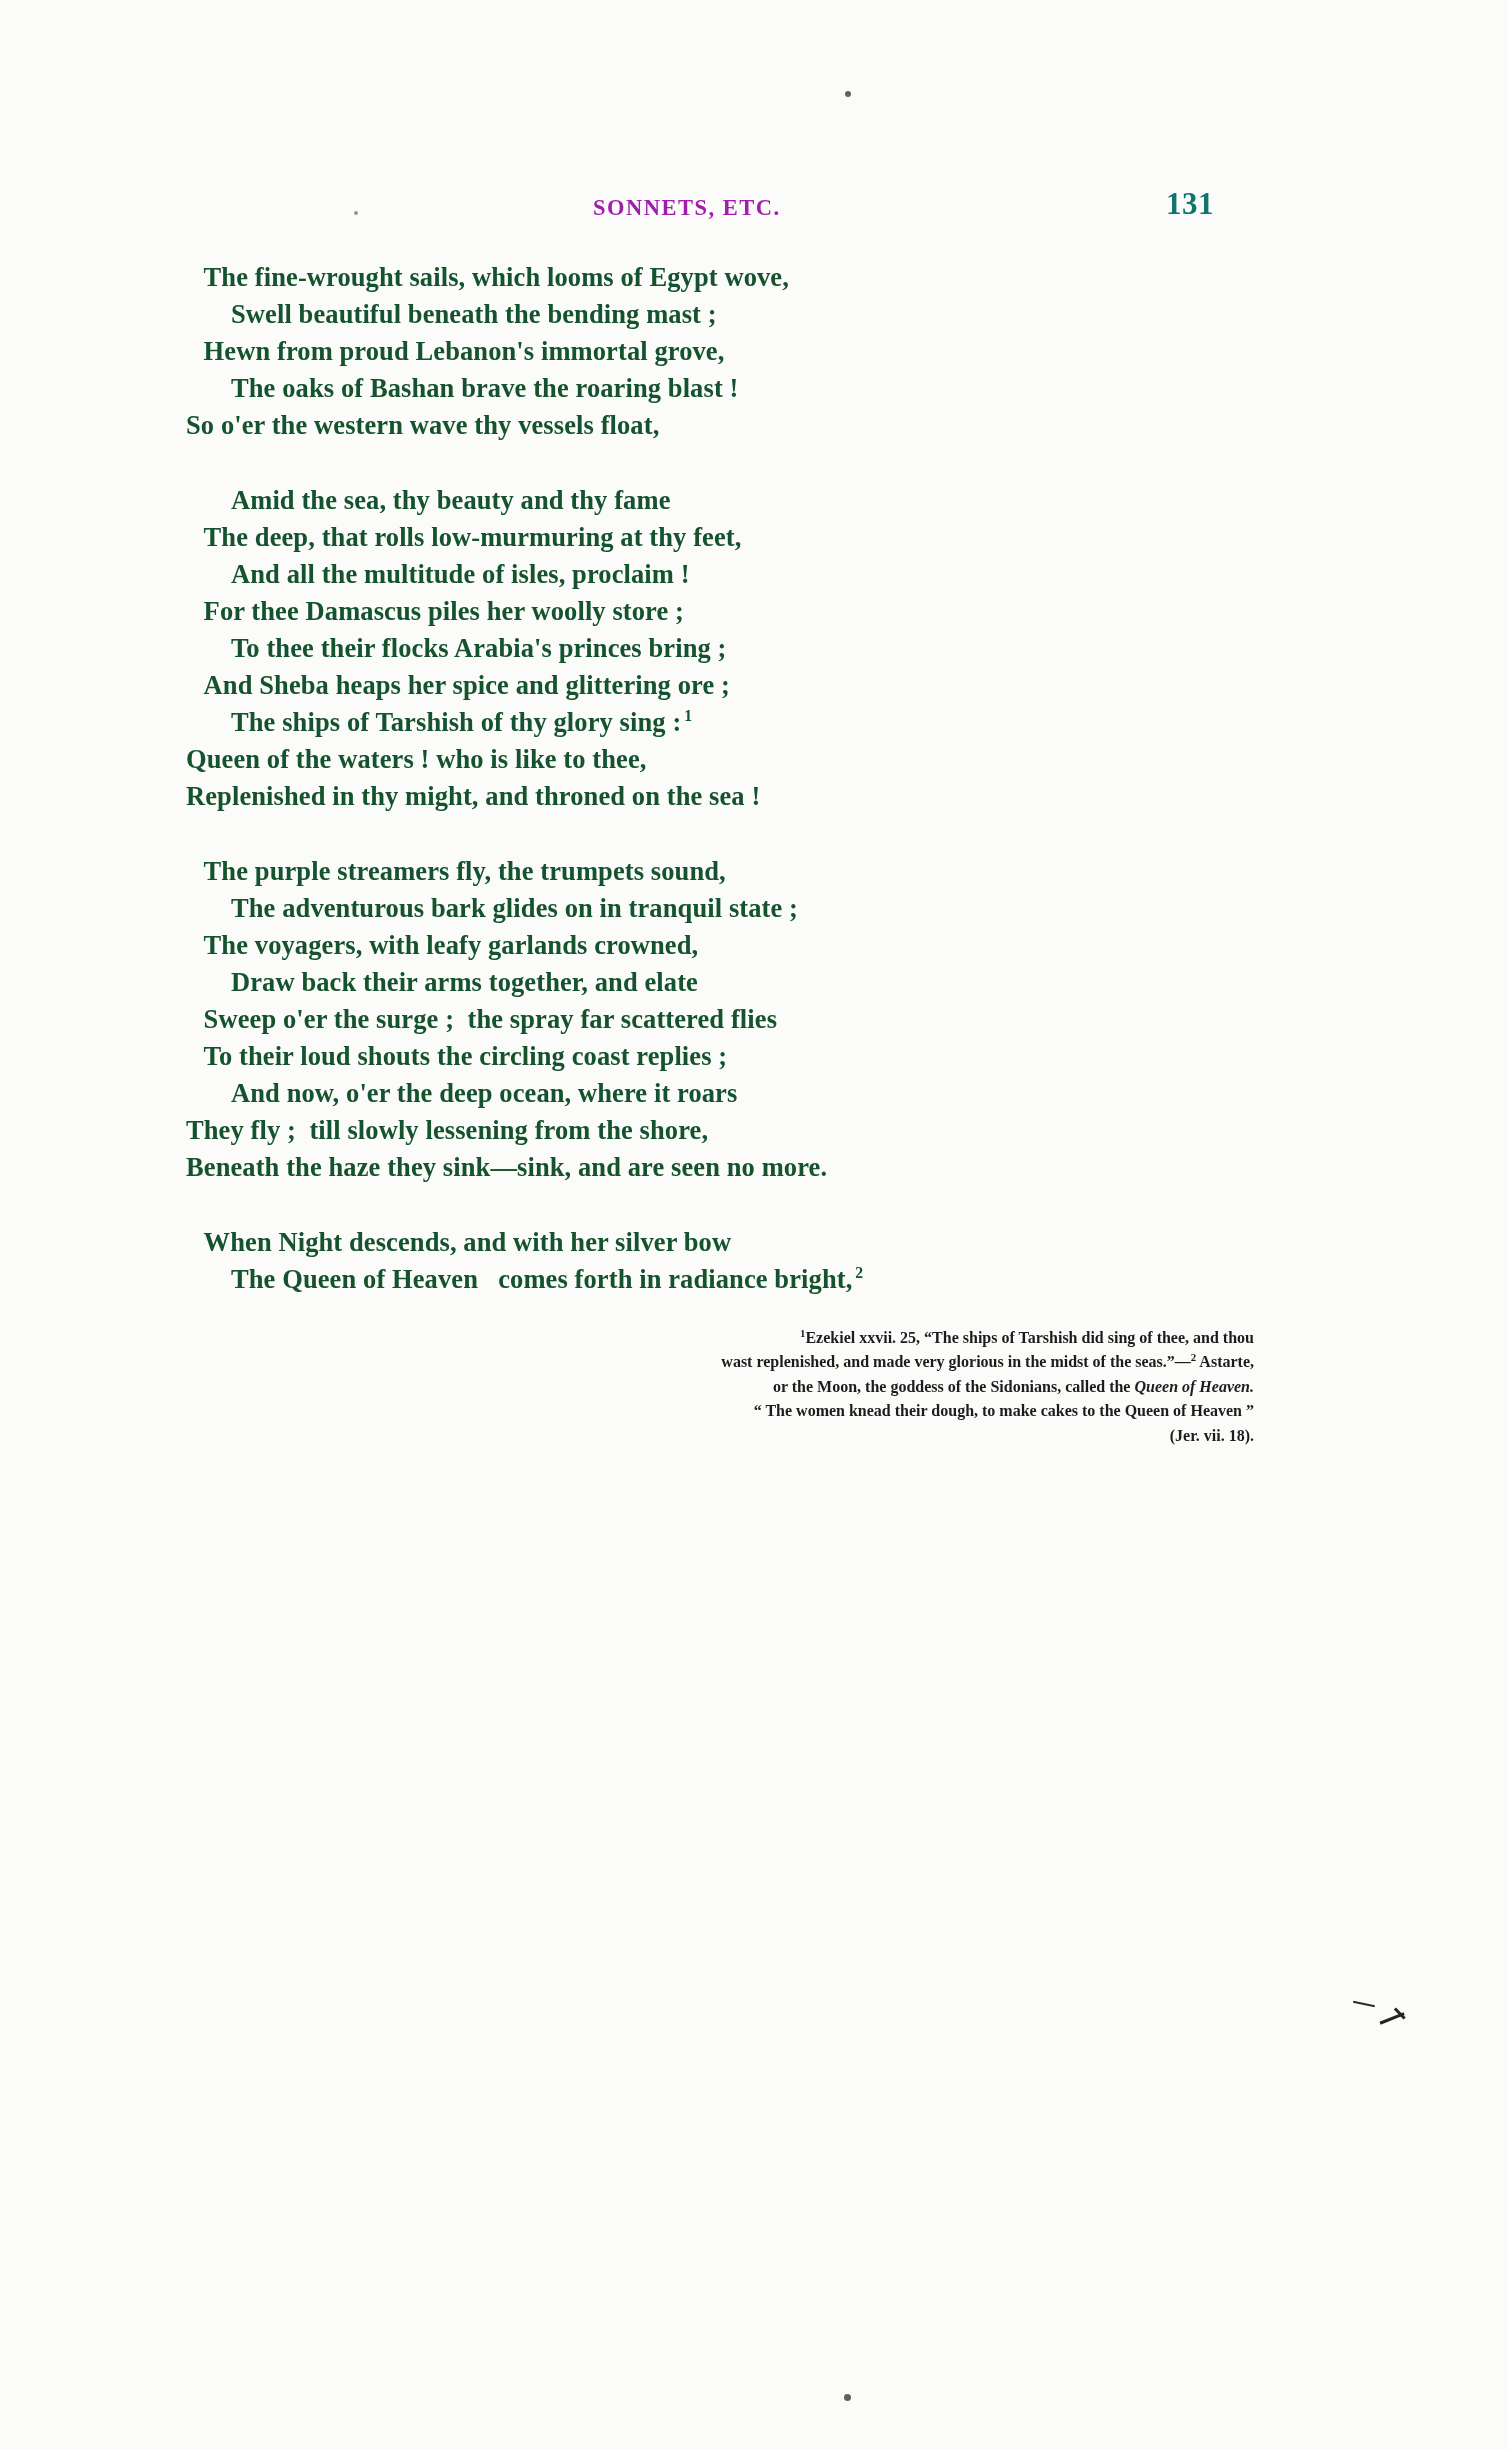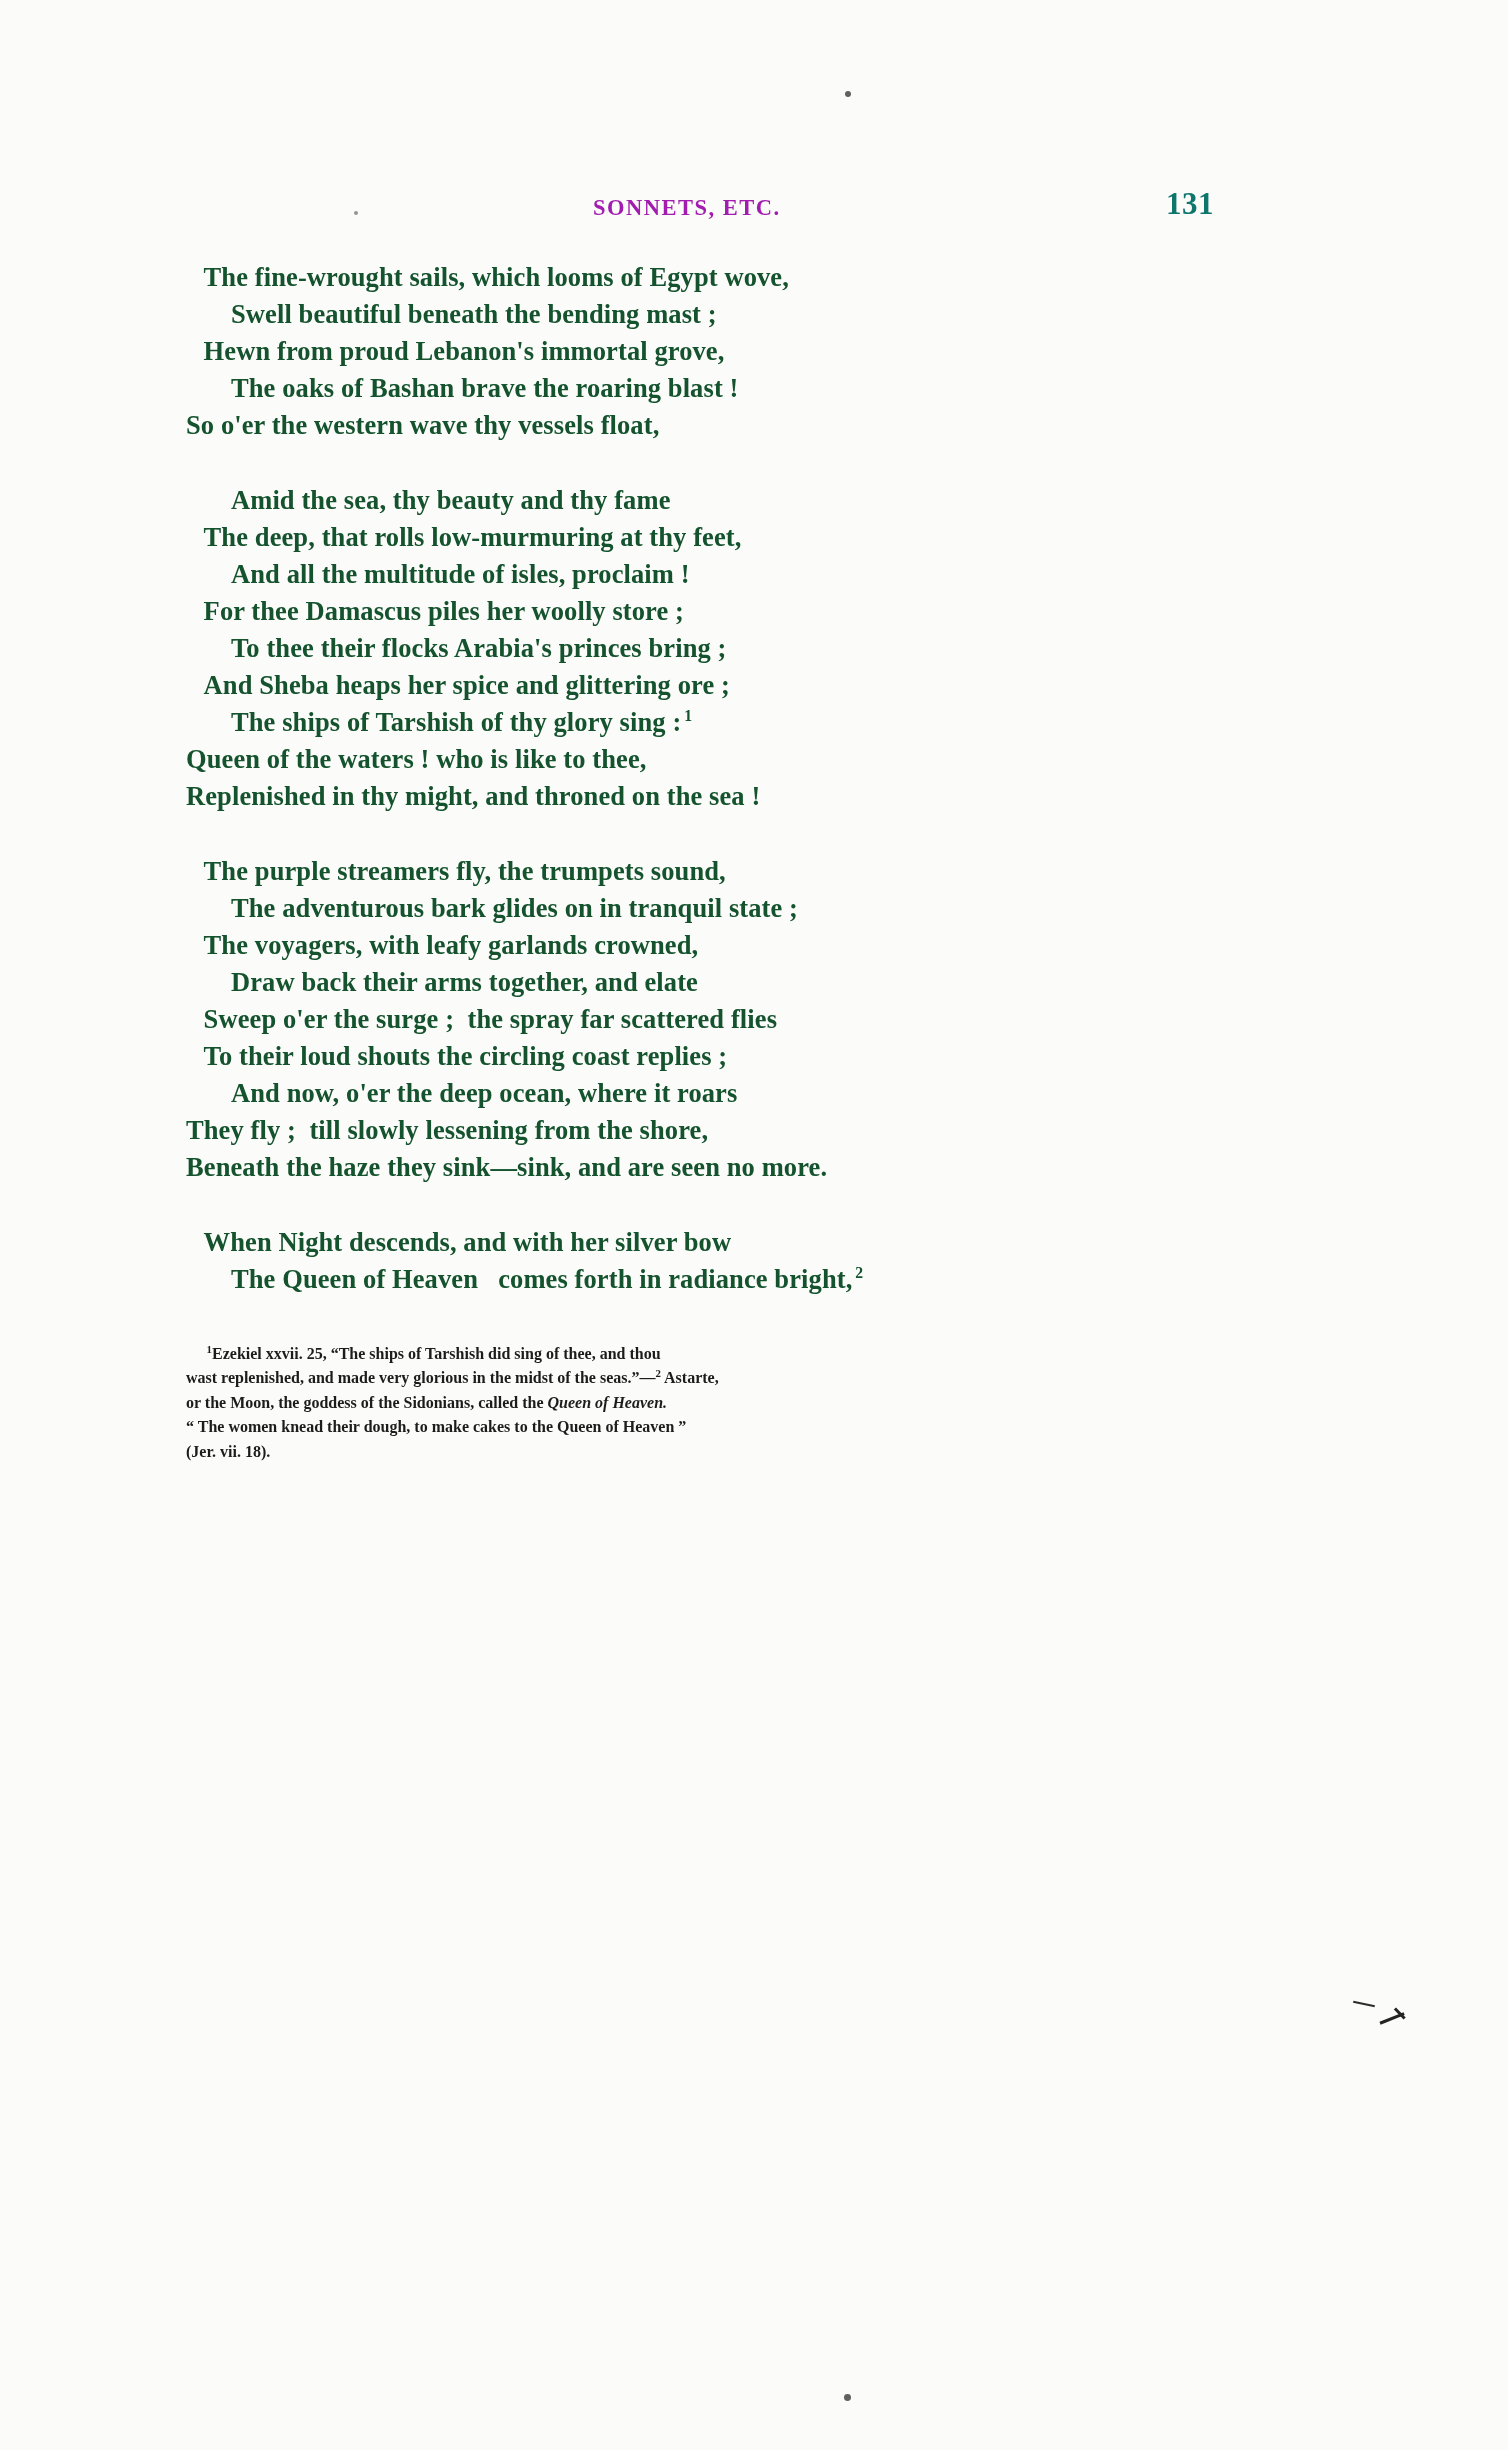--- a/index.html
+++ b/index.html
@@ -92,34 +92,35 @@
     font-size: 26.5px;
     line-height: 37px;
     white-space: pre;
     color: #14532d;
     font-weight: 600;
     letter-spacing: 0.1px;
   }
   .indent-0 { padding-left: 0px; }
   .indent-1 { padding-left: 17.6px; }
   .indent-2 { padding-left: 45px; }
-  .stanza-gap-sm { margin-bottom: 30px; }
+  .stanza-gap-sm { margin-bottom: 14px; }
   sup.fn {
     font-size: 15.7px;
     vertical-align: super;
     line-height: 0;
     padding-left: 2.9px;
     font-weight: 600;
   }
   .footnote-rule-space {
     height: 4.9px;
   }
   .footnotes {
     margin-top: 8.8px;
     width: 1068px;
+    text-align: right;
   }
   .footnotes .fline {
     font-size: 16px;
     line-height: 24.5px;
     color: #1c1c1c;
     font-weight: 600;
     white-space: pre-wrap;
   }
   .footnotes .fline.first { text-indent: 20.6px; }
   .footnotes em { font-style: italic; }

